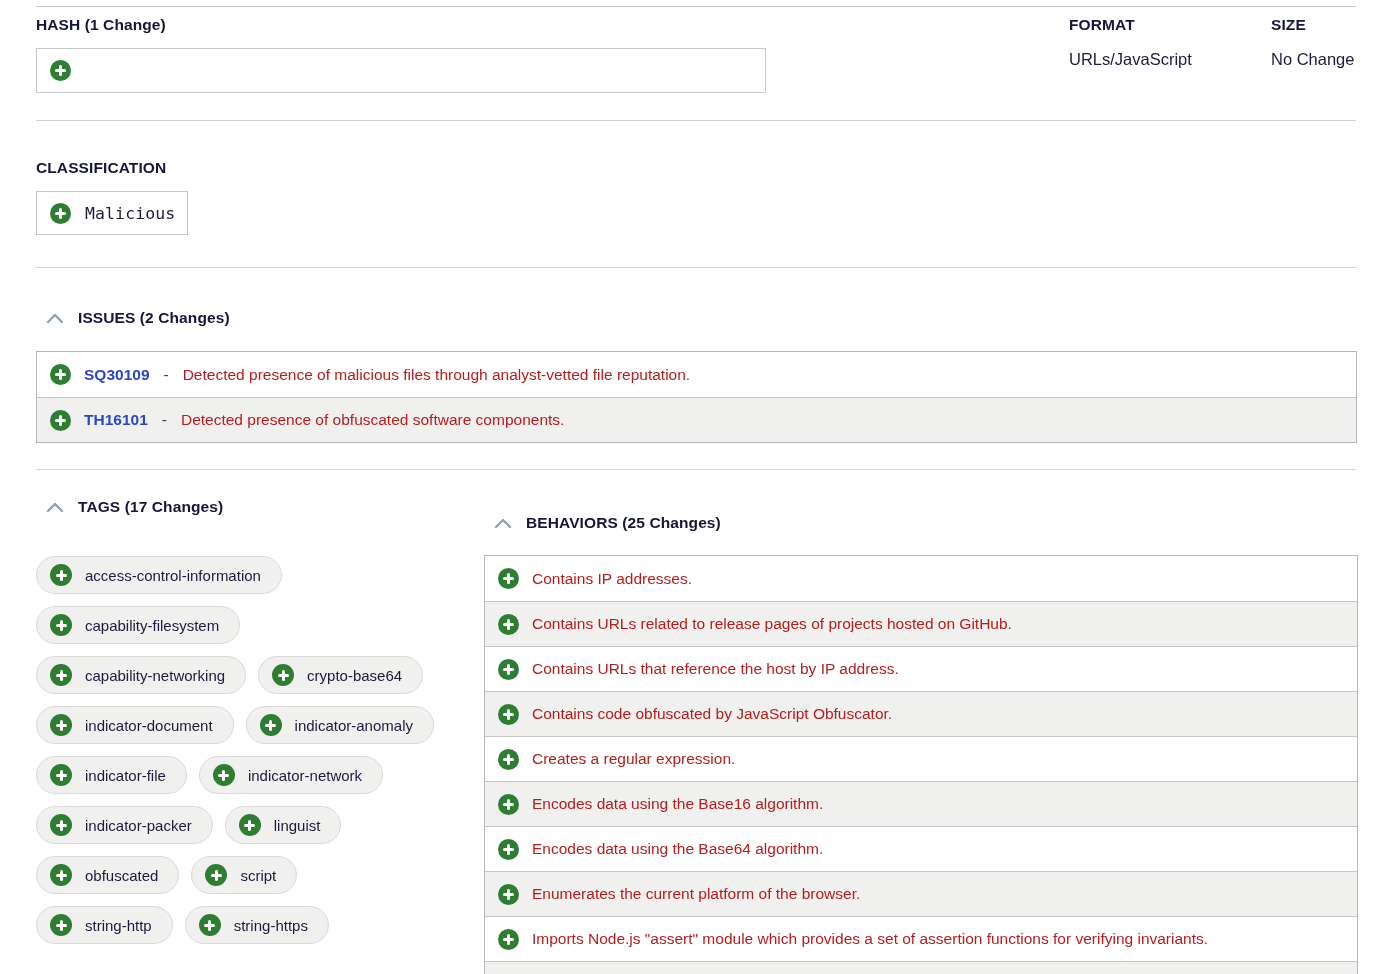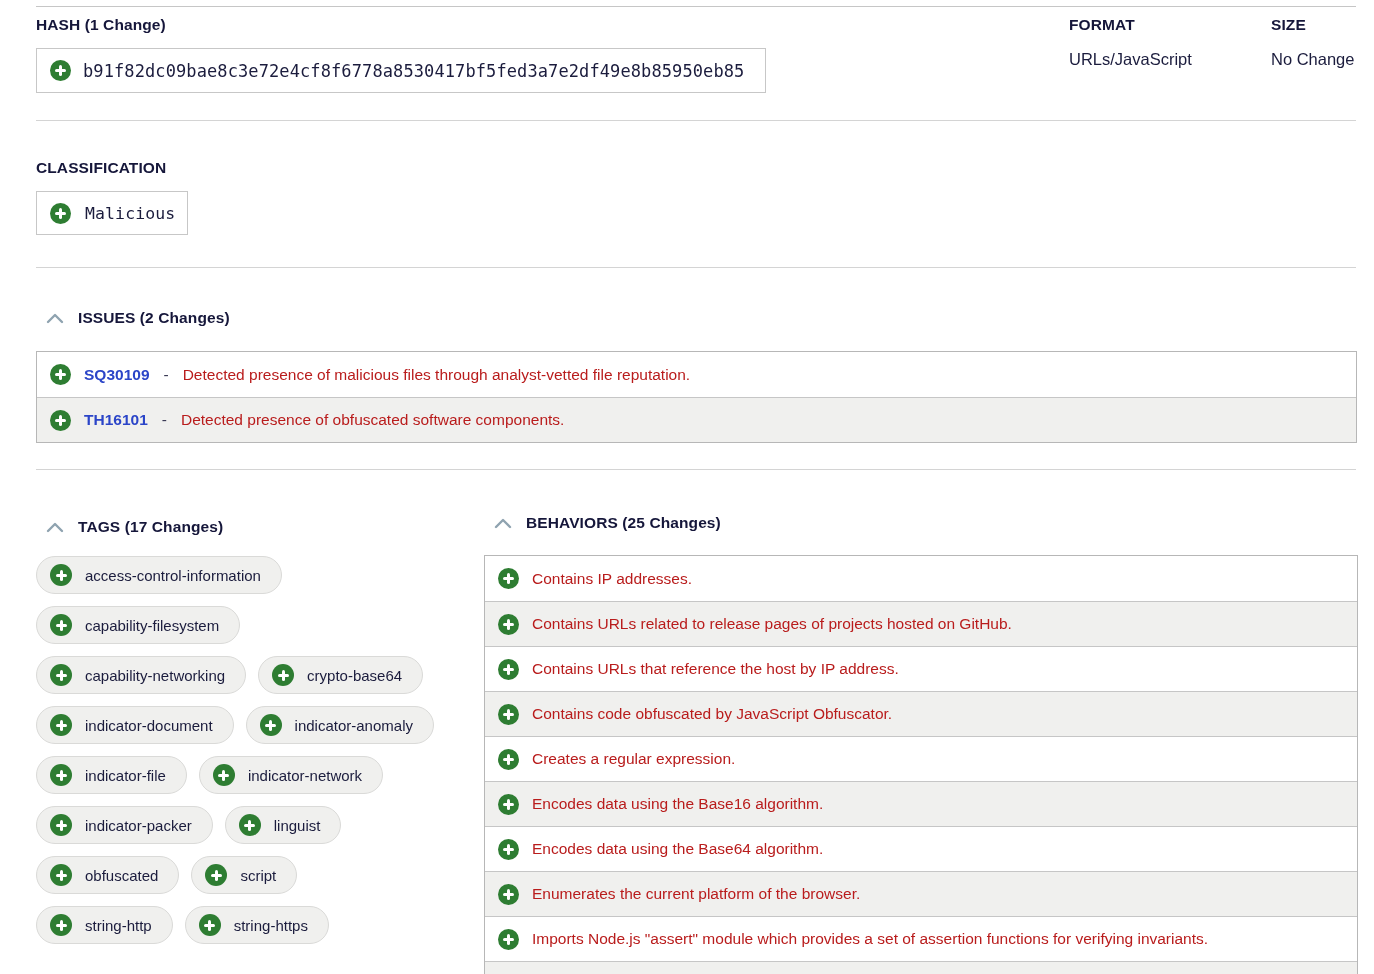--- a/index.html
+++ b/index.html
@@ -38,21 +38,21 @@
   .plus::after  { left:9px;  top:5px; width:3px;  height:11px; }
   .pill .plus { width:22px; height:22px; }
   .pill .plus::before { left:5.5px; top:9.5px; }
   .pill .plus::after  { left:9.5px; top:5.5px; }
   #hash-box .plus { margin-right:12px; }
   #classification-box .plus { margin-right:14px; }
 
   
   .sec-head { position:absolute; display:flex; align-items:center; height:22px; }
   #issues-head { left:38px; top:307px; }
-  #tags-head { left:38px; top:516px; }
+  #tags-head { left:38px; top:496px; }
   #behaviors-head { left:486px; top:512px; }
   .chev-btn { background:none; border:none; padding:0; margin-right:14px; width:18px; height:14px; display:flex; align-items:center; justify-content:center; cursor:pointer; }
 
   
   .table { position:absolute; border:1px solid #b7b7b7; background:#fff; }
   #issues-table { left:28px; top:351px; width:1321px; }
   #behaviors-table { left:476px; top:555px; width:874px; }
   .t-row { display:flex; align-items:center; height:45px; padding-left:13px; background:#fff; }
   .t-row + .t-row { border-top:1px solid #c6c6c6; }
   .t-row:nth-child(even) { background:#f0f0ee; }
@@ -76,21 +76,20 @@
 <div class="page">
 
   <div id="top-rule" class="rule"></div>
 
   <div id="hash-label" class="sec-label">HASH (1 Change)</div>
   <div id="format-label" class="sec-label">FORMAT</div>
   <div id="size-label" class="sec-label">SIZE</div>
 
   <div id="hash-box" class="value-box">
     <span class="plus"></span>
-    <span class="mono">b91f82dc09bae8c3e72e4cf8f6778a8530417bf5fed3a7e2df49e8b85950eb85</span>
   </div>
   <div id="format-value">URLs/JavaScript</div>
   <div id="size-value">No Change</div>
 
   <div id="rule-1" class="rule"></div>
 
   <div id="classification-label" class="sec-label">CLASSIFICATION</div>
   <div id="classification-box" class="value-box">
     <span class="plus"></span>
     <span class="mono">Malicious</span>

